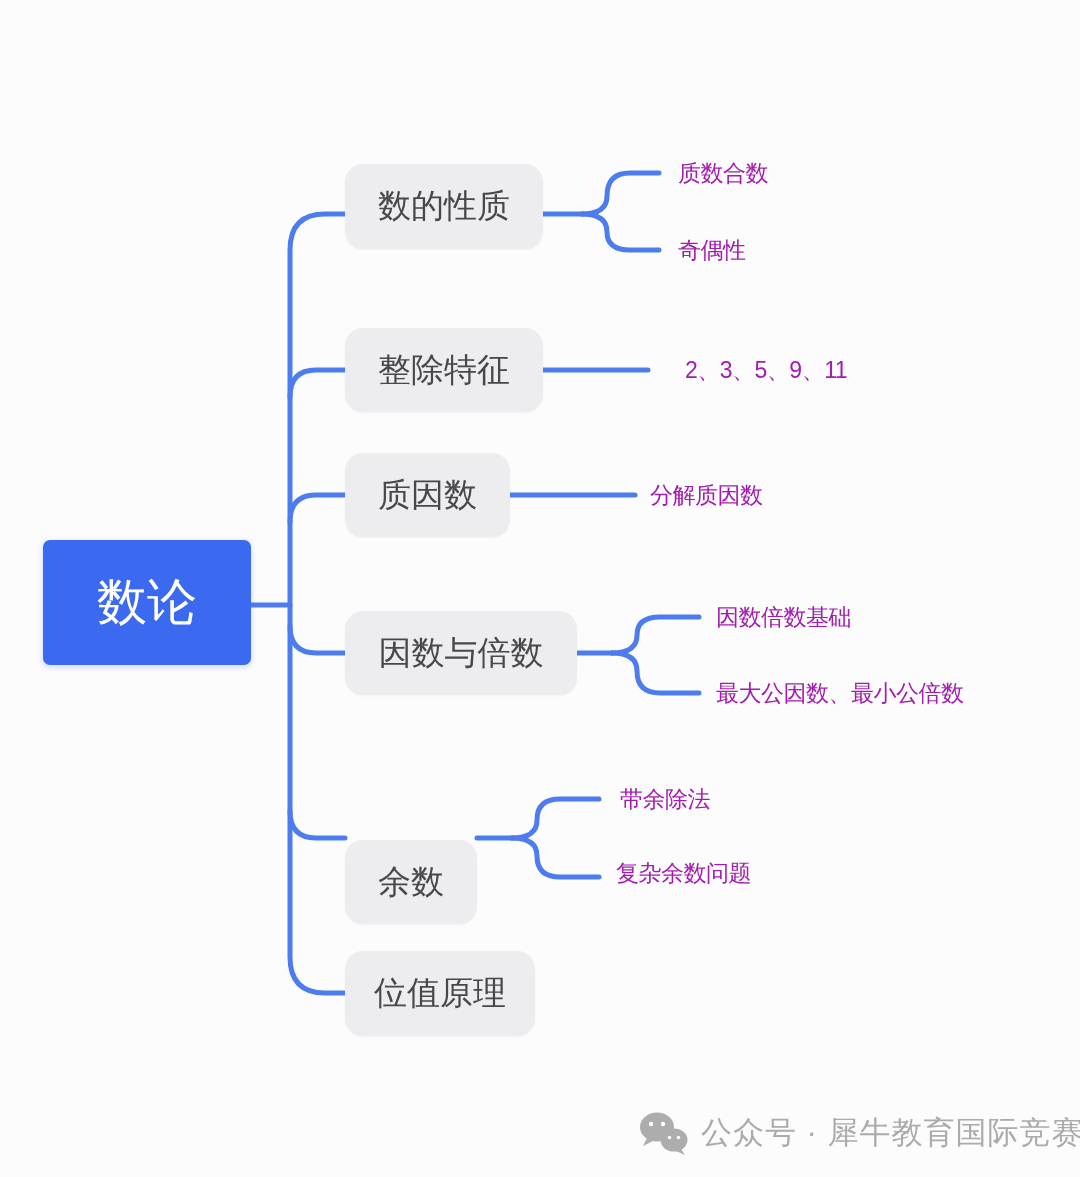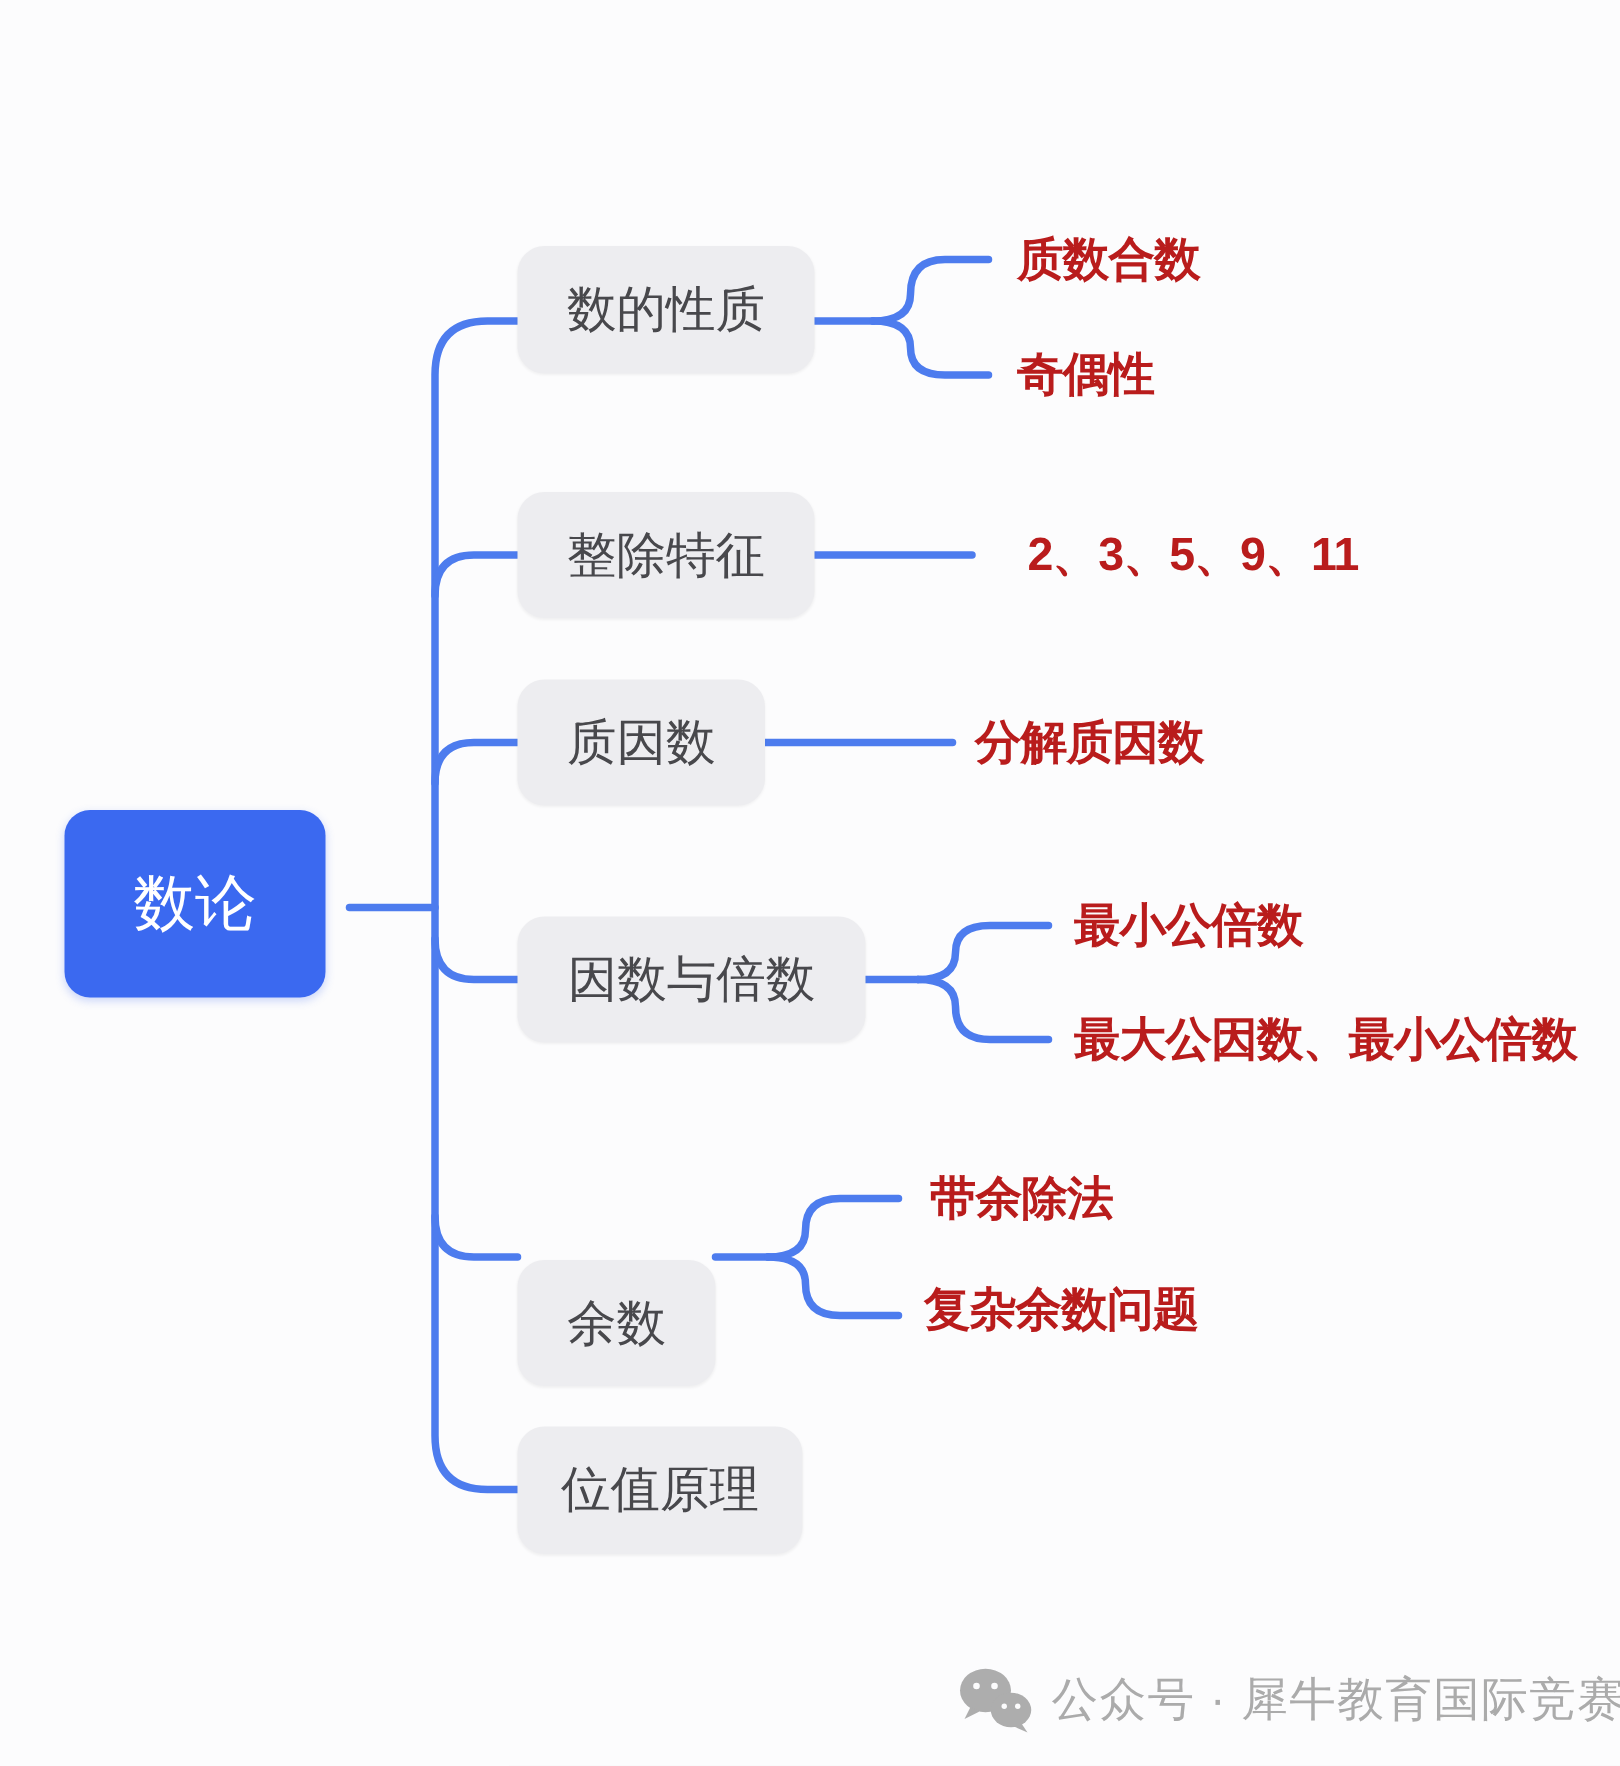--- a/index.html
+++ b/index.html
@@ -15,41 +15,41 @@
     overflow:hidden;
   }
   svg.connectors{position:absolute;left:0;top:0;z-index:1;}
   .node{
     position:absolute;z-index:2;
     display:flex;align-items:center;justify-content:center;
     box-sizing:border-box;
     cursor:pointer;
   }
   .root-node{
-    left:43px;top:540px;width:174px;height:125px;
-    background:#3B69F0;border-radius:17px;
-    color:#ffffff;font-size:41px;font-weight:500;
+    left:43px;top:540px;width:208px;height:125px;
+    background:#3B69F0;border-radius:7px;
+    color:#ffffff;font-size:50px;font-weight:500;
     box-shadow:0 2px 6px rgba(59,105,240,0.25);
   }
   .branch-node{
     background:#EDEDF0;border-radius:18px;
     color:#48484C;font-size:33px;font-weight:500;
     box-shadow:0 1px 2px rgba(0,0,0,0.05);
     white-space:nowrap;
   }
   .b0{left:345px;top:164px;width:198px;height:85px;}
   .b1{left:345px;top:328px;width:198px;height:84px;}
   .b2{left:345px;top:453px;width:165px;height:84px;}
   .b3{left:345px;top:611px;width:232px;height:84px;}
   .b4{left:345px;top:796px;width:132px;height:84px;margin-top:44px;}
   .b5{left:345px;top:951px;width:190px;height:85px;}
   .leaf{
     position:absolute;z-index:2;
     transform:translateY(-50%);
-    color:#b91c1c;font-size:31px;font-weight:700;
+    color:#a21caf;font-size:23px;font-weight:400;
     letter-spacing:-0.5px;white-space:nowrap;
     cursor:pointer;
   }
   .l0{left:678px;top:173px;}
   .l1{left:678px;top:250px;}
   .l2{left:685px;top:370px;}
   .l3{left:650px;top:495px;}
   .l4{left:716px;top:617px;}
   .l5{left:716px;top:693px;}
   .l6{left:620px;top:799px;}
@@ -104,21 +104,21 @@
   <div class="node branch-node b1">整除特征</div>
   <div class="node branch-node b2">质因数</div>
   <div class="node branch-node b3">因数与倍数</div>
   <div class="node branch-node b4">余数</div>
   <div class="node branch-node b5">位值原理</div>
 
   <div class="leaf l0">质数合数</div>
   <div class="leaf l1">奇偶性</div>
   <div class="leaf l2">2、3、5、9、11</div>
   <div class="leaf l3">分解质因数</div>
-  <div class="leaf l4">最小公倍数</div>
+  <div class="leaf l4">因数倍数基础</div>
   <div class="leaf l5">最大公因数、最小公倍数</div>
   <div class="leaf l6">带余除法</div>
   <div class="leaf l7">复杂余数问题</div>
 
   <div class="watermark">
     <svg width="52" height="46" viewBox="0 0 52 46">
       <g fill="#ADADAD">
         <ellipse cx="20" cy="17" rx="17" ry="14.5"></ellipse>
         <path d="M10 28 L6 36 L16 31 Z"></path>
         <ellipse cx="37" cy="30" rx="13.5" ry="11.5"></ellipse>

